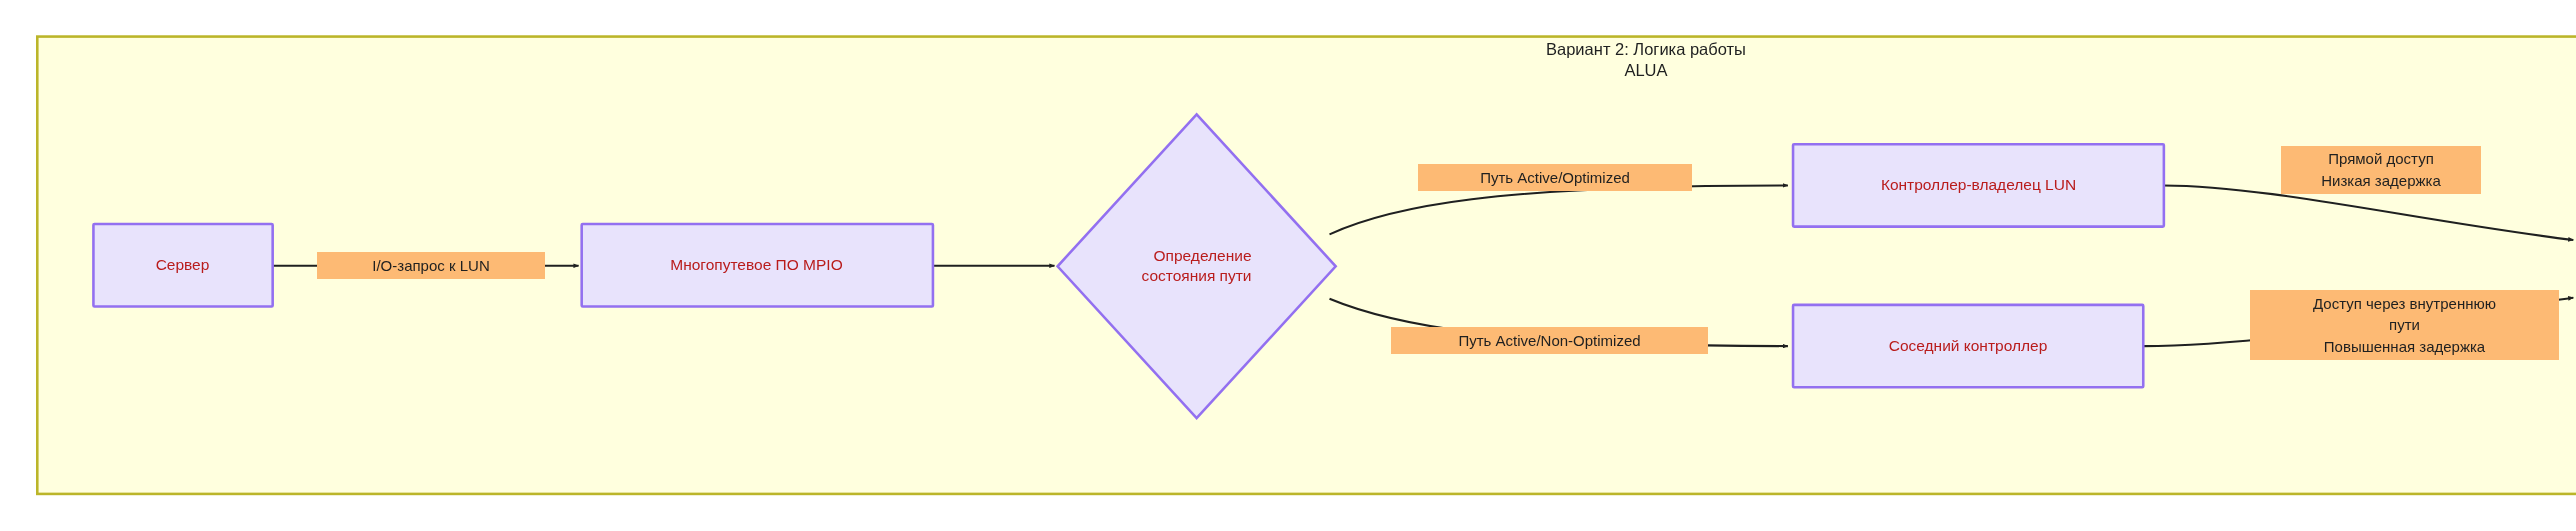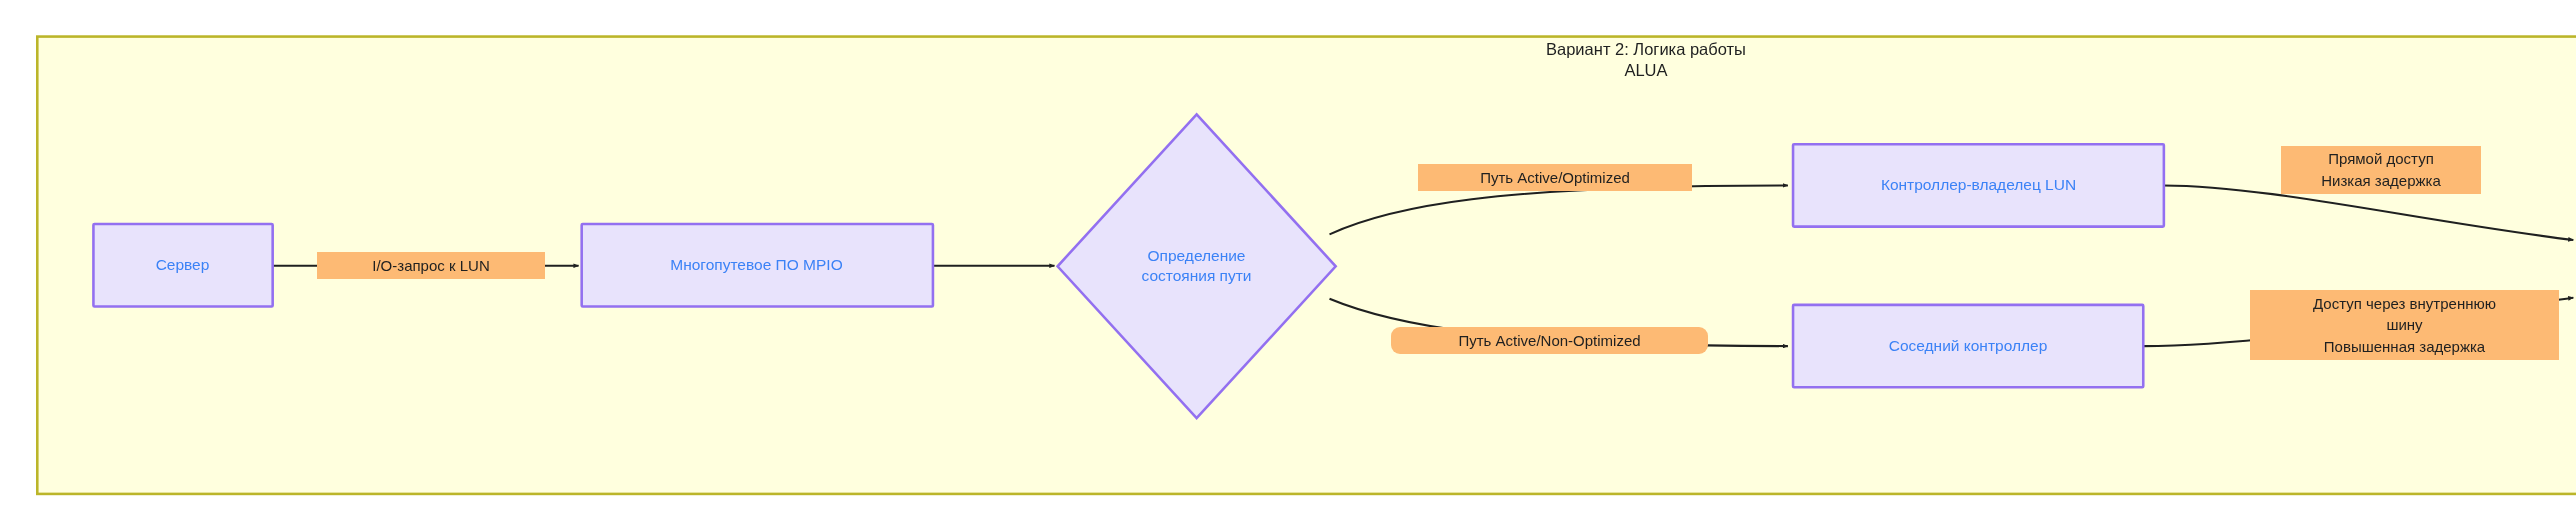--- a/index.html
+++ b/index.html
@@ -23,22 +23,22 @@
   #svg-layer {
     position: absolute;
     left: 0;
     top: 0;
   }
   .node-label {
     position: absolute;
     display: flex;
     align-items: center;
     justify-content: center;
-    text-align: center;
-    color: #3b82f6;
+    text-align: right;
+    color: #b91c1c;
     font-family: "Liberation Sans", sans-serif;
     font-size: 15.5px;
     line-height: 19.6px;
     white-space: pre;
     pointer-events: none;
   }
   .edge-label {
     position: absolute;
     display: flex;
     flex-direction: column;
@@ -137,29 +137,29 @@
   <div class="node-label" style="left:1793px; top:305px; width:350px; height:82px;">Соседний контроллер</div>
 
   <div class="edge-label" style="left:1418px; top:164px; width:274px; height:27px;">
     <span>Путь Active/Optimized</span>
   </div>
 
   <div class="edge-label" style="left:317px; top:252px; width:228px; height:27px;">
     <span>I/O-запрос к LUN</span>
   </div>
 
-  <div class="edge-label" style="left:1391px; top:327px; width:317px; height:27px;border-radius:9px;">
+  <div class="edge-label" style="left:1391px; top:327px; width:317px; height:27px;">
     <span>Путь Active/Non-Optimized</span>
   </div>
 
   <div class="edge-label" style="left:2281px; top:146px; width:200px; height:48px;">
     <span>Прямой доступ</span>
     <span>Низкая задержка</span>
   </div>
 
   <div class="edge-label" style="left:2226px; top:290px; width:309px; height:70px;margin-left:24px;">
     <span>Доступ через внутреннюю</span>
-    <span>шину</span>
+    <span>пути</span>
     <span>Повышенная задержка</span>
   </div>
 
 </div>
 
 
 </body></html>

